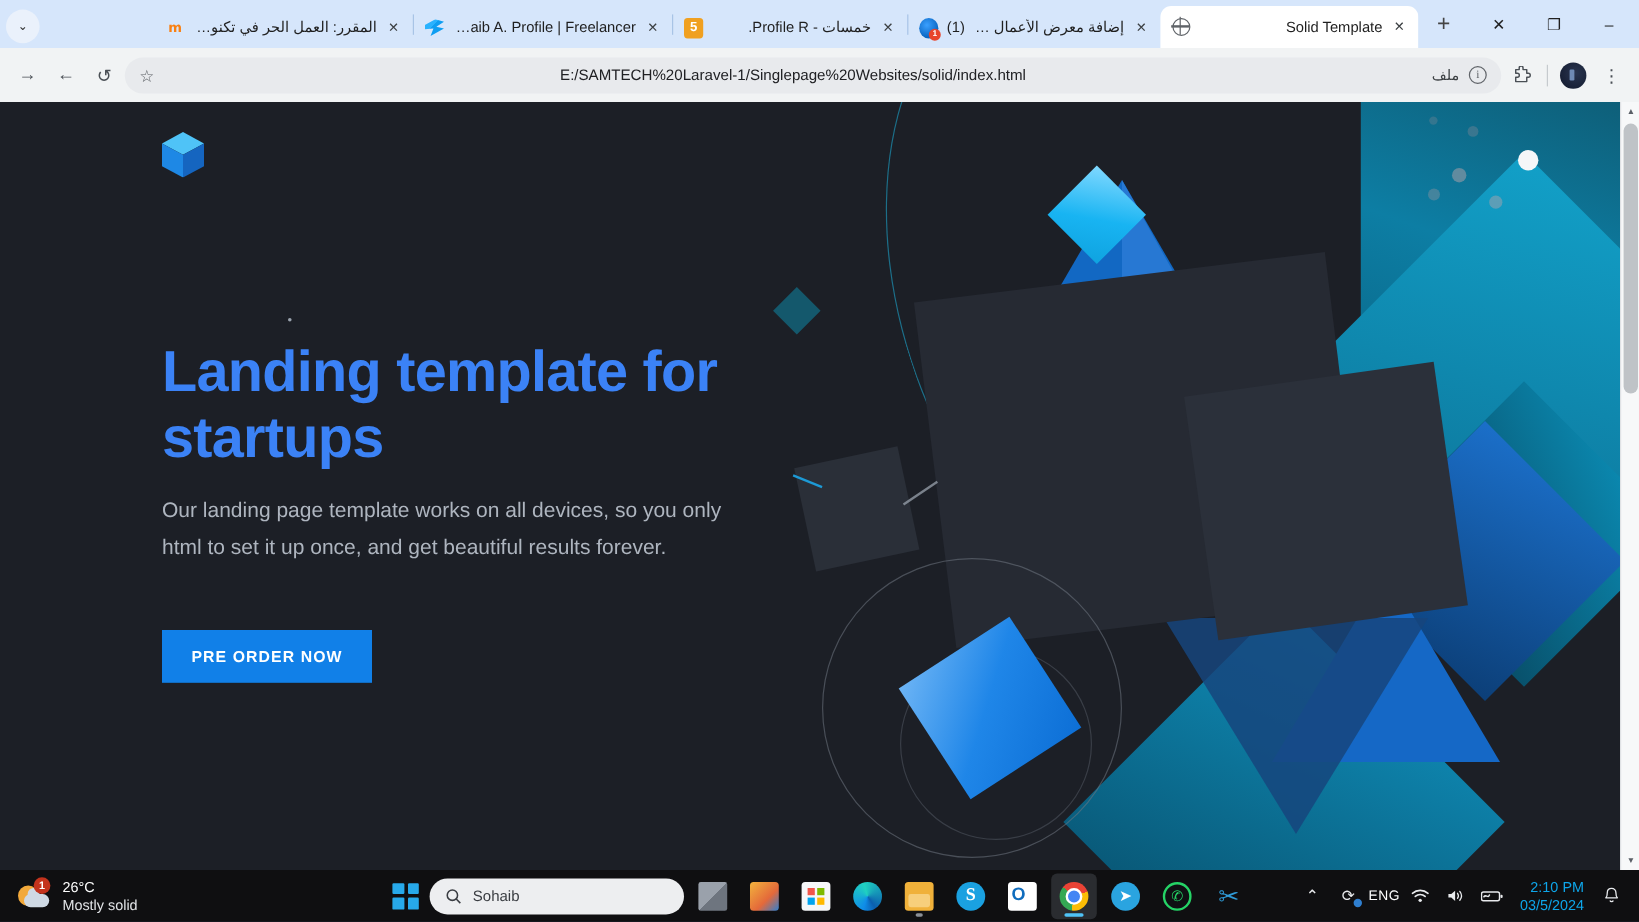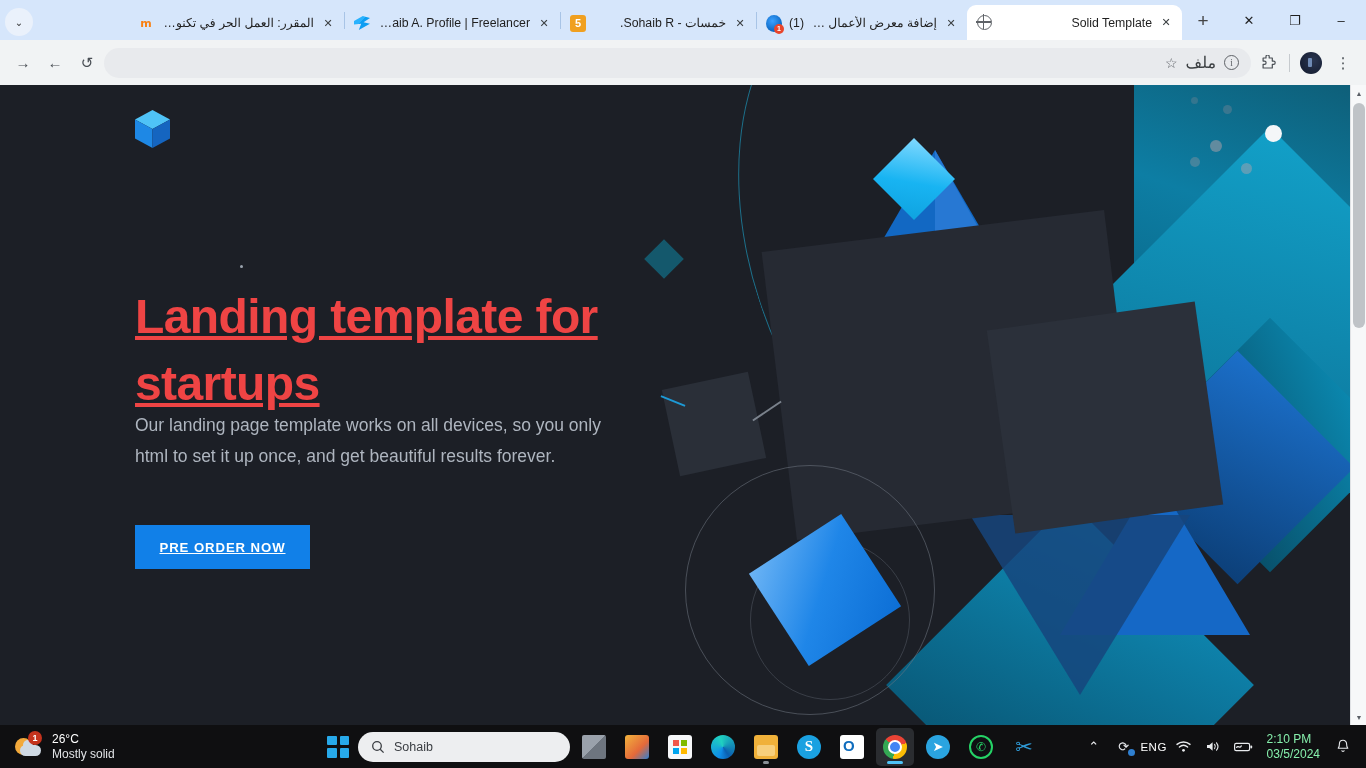--- a/index.html
+++ b/index.html
@@ -108,21 +108,21 @@
   .omnibox{
     flex:1; height:30px; background:#e8eaed; border-radius:16px;
     display:flex; align-items:center; padding:0 12px; gap:8px;
     font-size:12.6px; color:#202124; min-width:0;
   }
   .omnibox .info-i{
     width:15px;height:15px;border-radius:50%;border:1.3px solid #5f6368;
     display:flex;align-items:center;justify-content:center;
     font-size:9.5px; color:#5f6368; font-family:"Liberation Serif",serif; flex:none;
   }
-  .omnibox .file-badge{ font-size:16px; color:#3c4043; flex:none; }
+  .omnibox .file-badge{ font-size:12px; color:#3c4043; flex:none; }
   .omnibox .url{
     flex:1; text-align:center; direction:ltr;
     white-space:nowrap; overflow:hidden; text-overflow:ellipsis;
     color:#202124;
   }
   .omnibox .star{ font-size:14px; color:#5f6368; flex:none; }
 
   
   .viewport{
     position:absolute; top:85px; left:0; width:1366px; height:640px;
@@ -237,34 +237,33 @@
   .copy{ position:absolute; left:135px; top:0; width:520px; }
   .logo-cube{
     position:absolute; left:0; top:25px; width:35px; height:38px;
   }
   .dot-accent{
     position:absolute; left:105px; top:180px; width:3px;height:3px;border-radius:50%;
     background:#9aa3ae;
   }
   .h1{
     position:absolute; left:0; top:198px; width:520px;
-    font-size:48px; line-height:67px; font-weight:bold; color:#ef4444;
+    font-size:48px; line-height:55px; font-weight:bold; color:#3b82f6;
     letter-spacing:-0.6px;
-    text-decoration:underline;
   }
   .sub{
     position:absolute; left:0; top:325px; width:470px;
     font-size:17.5px; line-height:30.5px; color:#aeb5bf;
   }
   .cta{ position:absolute; left:0; top:440px; display:flex; gap:18px; }
   .btn{
     height:44px; display:flex; align-items:center; justify-content:center;
     font-size:13.2px; font-weight:bold; letter-spacing:.9px; color:#fff;
   }
-  .btn-primary{ width:175px; background:#1180e8;text-decoration:underline; }
+  .btn-primary{ width:175px; background:#1180e8; }
   .btn-ghost{ width:167px; background:#272b33; }
 
   .watermark{
     position:absolute; left:0; right:0; bottom:4px;
     text-align:center; color:#5a6069; opacity:.75;
     font-size:44px; font-family:"DejaVu Sans", sans-serif; letter-spacing:1px;
     direction:rtl;
   }
 
   
@@ -367,21 +366,21 @@
   .tray{
     position:absolute; right:0; top:0; height:43px;
     display:flex; align-items:center; gap:4px; padding-right:10px;
   }
   .tray .ti{
     width:26px;height:30px;display:flex;align-items:center;justify-content:center;
     color:#e8eaed; font-size:13px;
   }
   .tray .lang{ font-size:11.5px; letter-spacing:.5px; padding:0 5px; color:#fff; }
   .clock{
-    text-align:left; line-height:15px; font-size:12px; color:#86efac; padding:0 6px;
+    text-align:right; line-height:15px; font-size:12px; color:#0ea5e9; padding:0 6px;
   }
   .sync{ position:relative; }
   .sync .bdot{
     position:absolute; right:2px; bottom:6px; width:7px;height:7px;border-radius:50%;
     background:#2f7fd0;
   }
 </style>
 </head>
 <body>
 
@@ -410,21 +409,21 @@
       <span class="tab-title">إضافة معرض الأعمال | مس</span>
       <span class="tab-title" style="flex:none">(1)</span>
       <span class="fav">
           <span class="fav-mostaql"></span>
         </span>
     </div>
     <div class="tab-sep"></div>
 
     <div class="tab" style="width:195px">
       <span class="tab-x">✕</span>
-      <span class="tab-title">خمسات - Sohaib R.</span>
+      <span class="tab-title">خمسات - Profile R.</span>
       <span class="fav">
           <span class="fav-khamsat">5</span>
         </span>
     </div>
     <div class="tab-sep"></div>
 
     <div class="tab" style="width:215px">
       <span class="tab-x">✕</span>
       <span class="tab-title">Sohaib A. Profile | Freelancer</span>
       <span class="fav">
@@ -454,20 +453,21 @@
   <div class="tb-sep"></div>
   <div class="tb-icon">
     <svg width="16" height="16" viewBox="0 0 16 16" aria-hidden="true">
       <path d="M6 1.6a1.6 1.6 0 0 1 3.2 0V3h3.1v3.1h1.3a1.6 1.6 0 0 1 0 3.2H12.3V13H3.1V9.3h1.4a1.6 1.6 0 0 0 0-3.2H3.1V3H6z" fill="none" stroke="#4a4f55" stroke-width="1.2" stroke-linejoin="round"></path>
     </svg>
   </div>
 
   <div class="omnibox">
     <span class="info-i">i</span>
     <span class="file-badge">ملف</span>
+    <span class="url">E:/SAMTECH%20Laravel-1/Singlepage%20Websites/solid/index.html</span>
     <span class="star">☆</span>
   </div>
 
   <div class="tb-icon">↺</div>
   <div class="tb-icon">←</div>
   <div class="tb-icon">→</div>
 </div>
 
 <div class="viewport">
   <div class="hero">

